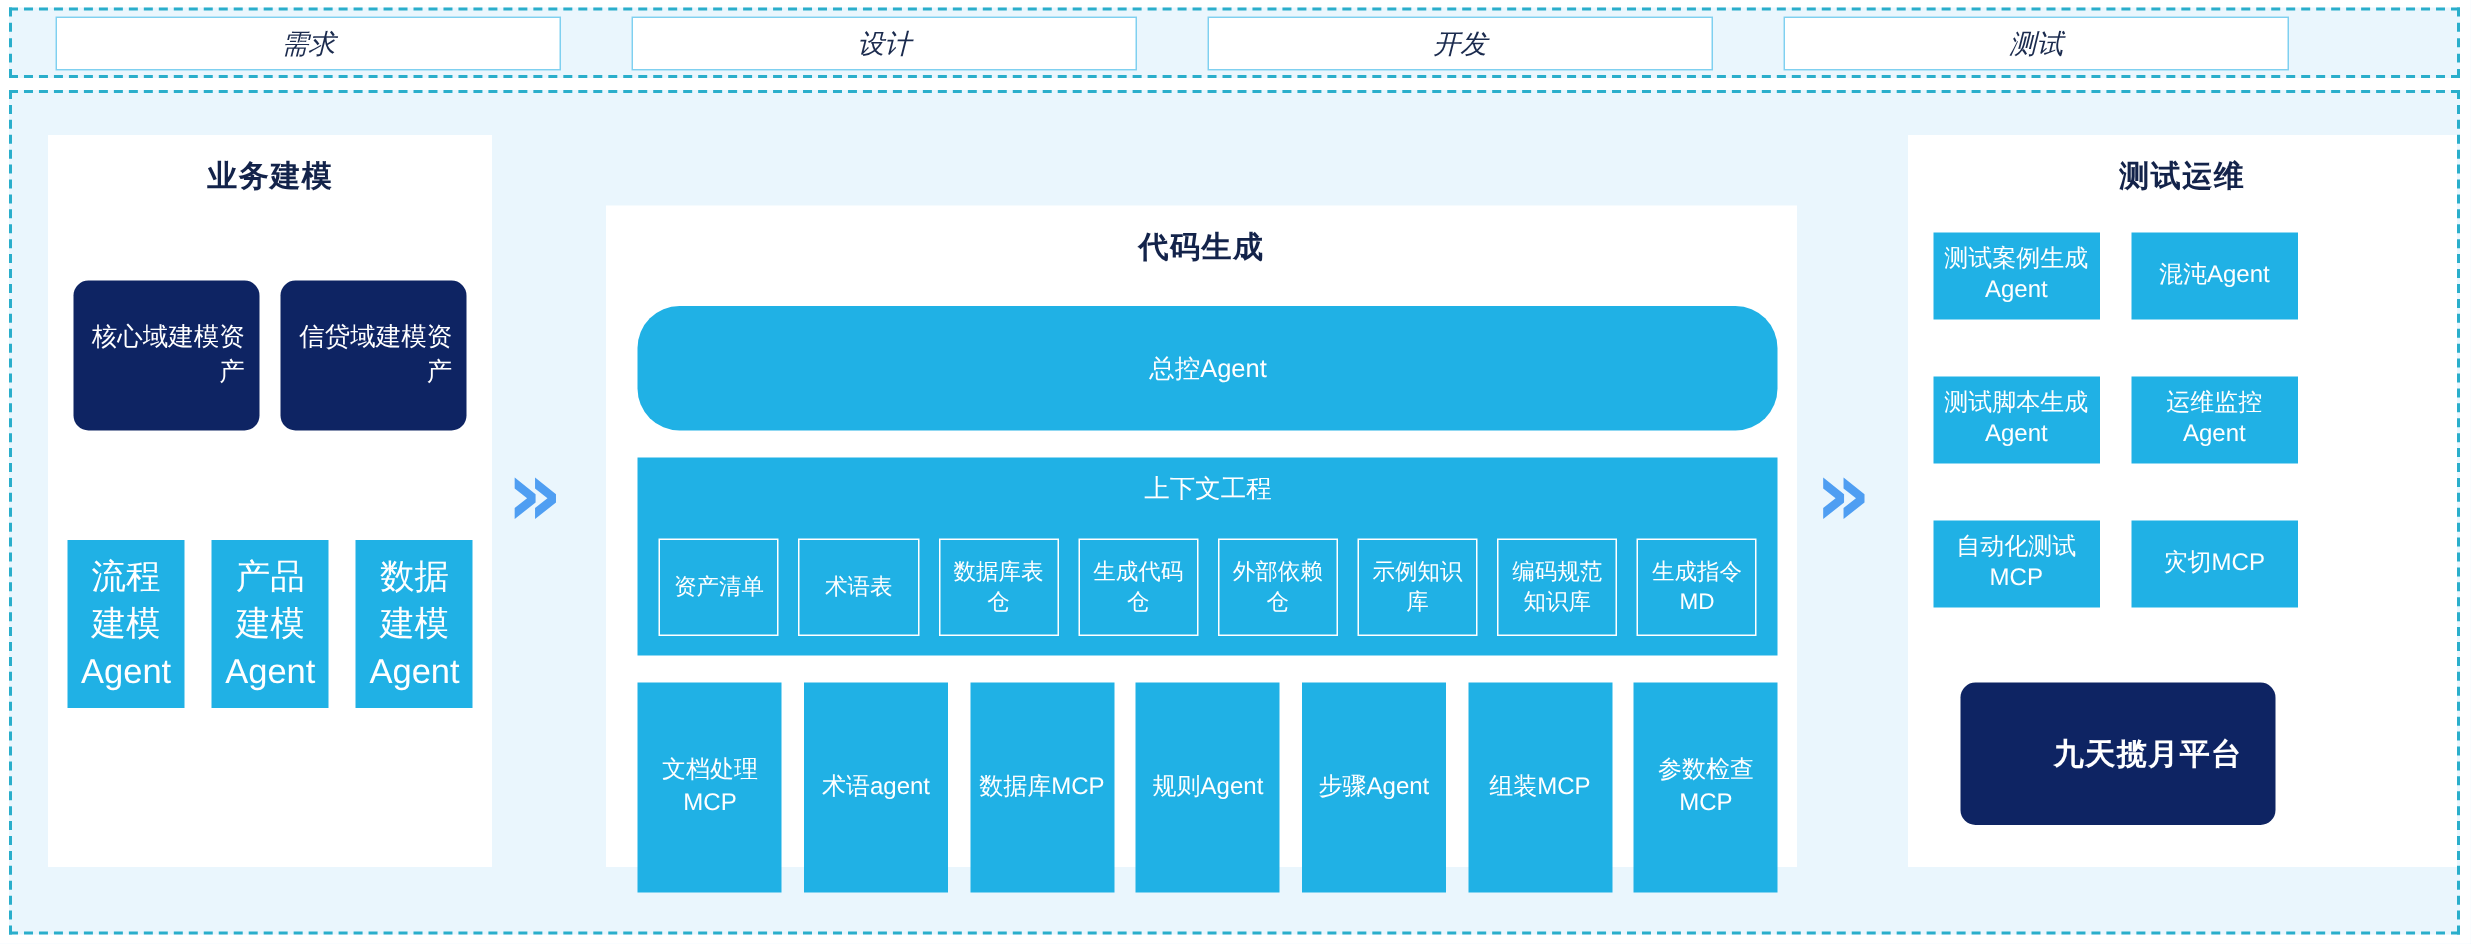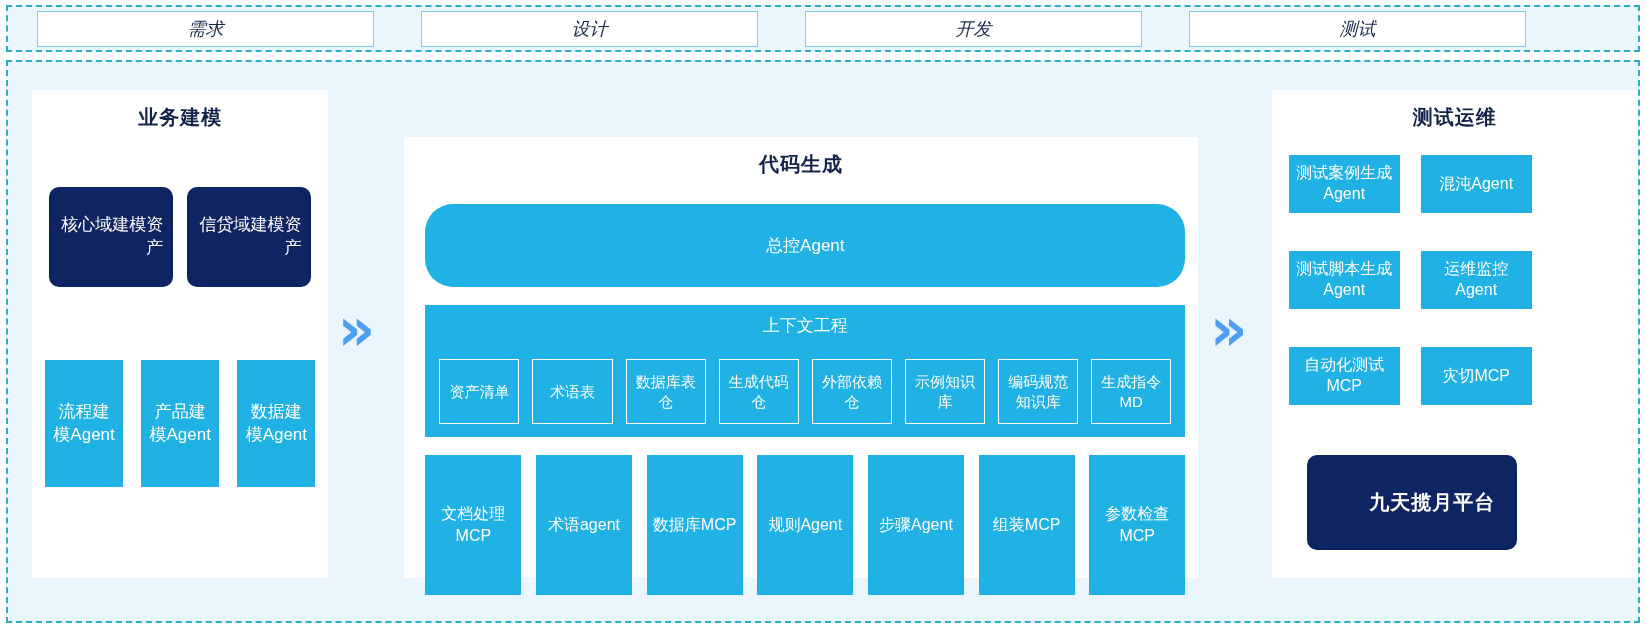--- a/index.html
+++ b/index.html
@@ -53,23 +53,23 @@
   }
   .navy-box {
     flex: 1; height: 100px; border-radius: 10px;
     display: flex; align-items: center; justify-content: center; text-align: right;
     font-size: 17px; line-height: 1.35; padding: 4px 10px;
   }
   .agent-row {
     display: flex; gap: 18px; padding: 0 13px; margin-top: 73px;
   }
   .agent-box {
-    flex: 1; height: 127px;
-    display: flex; align-items: center; justify-content: center; text-align: center;
-    font-size: 17px; line-height: 1.35; padding: 4px 6px;
+    flex: 1; height: 112px;
+    display: flex; align-items: center; justify-content: center; text-align: center;
+    font-size: 23px; line-height: 1.35; padding: 4px 6px;
   }
 
   
   .panel-codegen { width: 795px; margin-left: 20px; margin-top: 47px; }
   .master-bar {
     position: absolute; left: 21px; top: 67px; width: 760px; height: 83px;
     display: flex; align-items: center; justify-content: center;
     font-size: 17px;
     border-radius: 28px;
   }

